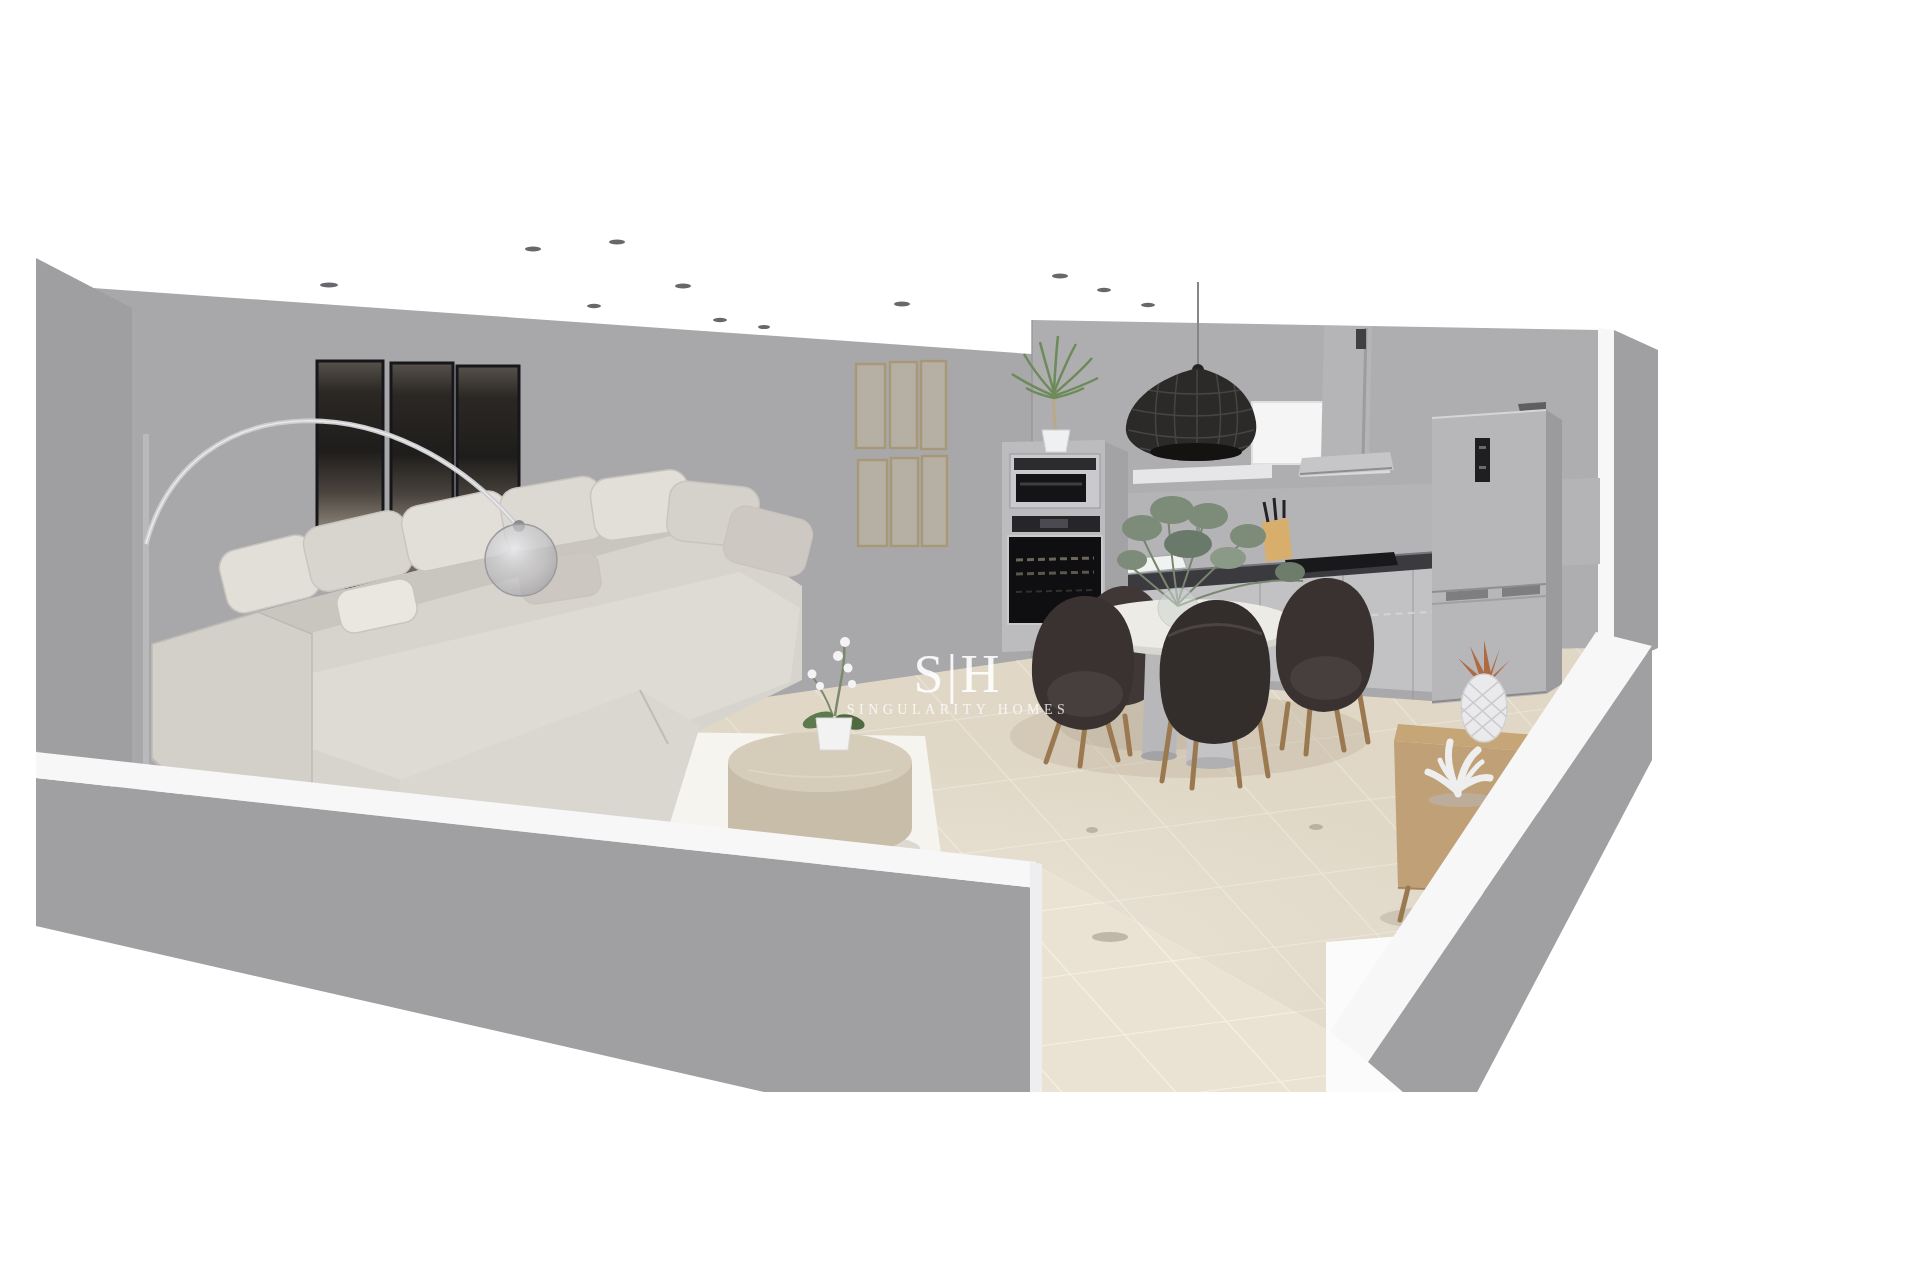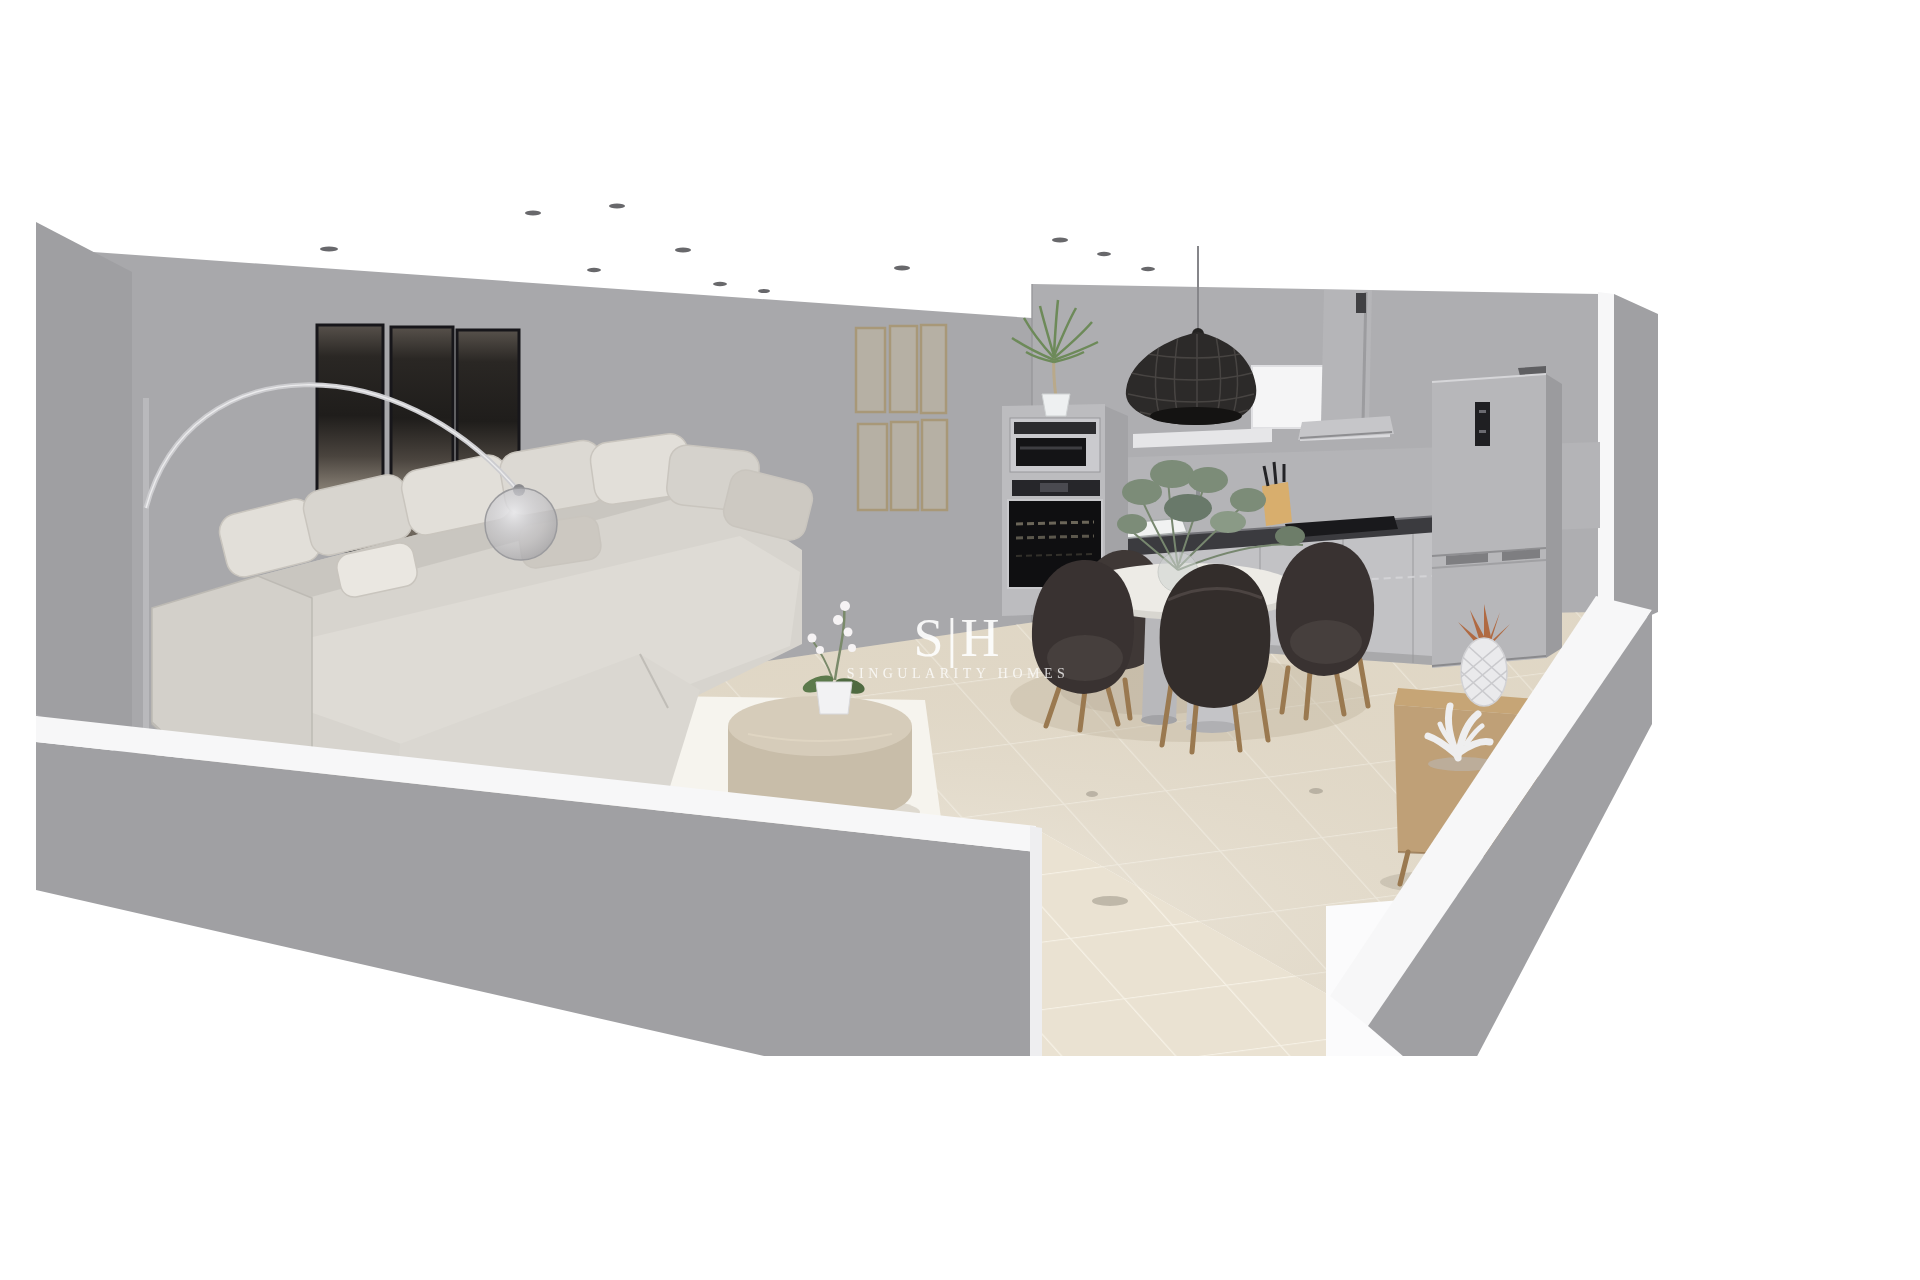--- a/index.html
+++ b/index.html
@@ -1,17 +1,17 @@
 <!DOCTYPE html>
 <html style="--background: #ffffff; --wall-back: #a8a8ab; --wall-left: #9f9fa2; --wall-kitchen: #aeaeb1; --wall-exterior: #a0a0a3; --white-trim: #f7f7f8; --floor-tile: #eae2d2; --tile-grout: #f8f3e8; --rug: #f6f4ee; --rug-runner: #d3c6ae; --sofa: #d7d4ce; --sofa-shadow: #c3c0ba; --pillow: #e2dfd9; --artwork-dark: #26231f; --frame-wood: #a89878; --appliance-steel: #bcbcbf; --appliance-glass: #141416; --countertop: #3b3b3f; --cabinet: #c2c2c5; --pendant-black: #2c2a29; --chair-dark: #393231; --wood-light: #c6a576; --wood-leg: #9a7950; --plant-green: #6d8a59; --eucalyptus: #7c8c78; --copper: #b06a42; --table-white: #edebe6; --travertine: #d6ccba;"><head>
 <meta charset="utf-8">
 <style>
   html,body{margin:0;padding:0;background:#fff;}
   .stage{position:relative;width:1920px;height:1056px;background:var(--background,#fff);overflow:hidden;
-         font-family:"Liberation Sans",sans-serif;}
+         font-family:"Liberation Sans",sans-serif;margin-top:36px;}
   svg{display:block}
   .wm-logo{font-family:"Liberation Serif",serif;font-size:54px;letter-spacing:3px;fill:#ffffff;opacity:.9}
   .wm-name{font-family:"Liberation Serif",serif;font-size:14px;letter-spacing:4.5px;fill:#ffffff;opacity:.78}
   .legs{stroke:var(--wood-leg,#9a7950);stroke-width:5;stroke-linecap:round;fill:none}
 </style>
 </head>
 <body>
 
 <div class="stage">
 <svg width="1920" height="1280" viewBox="0 0 1920 1280">

